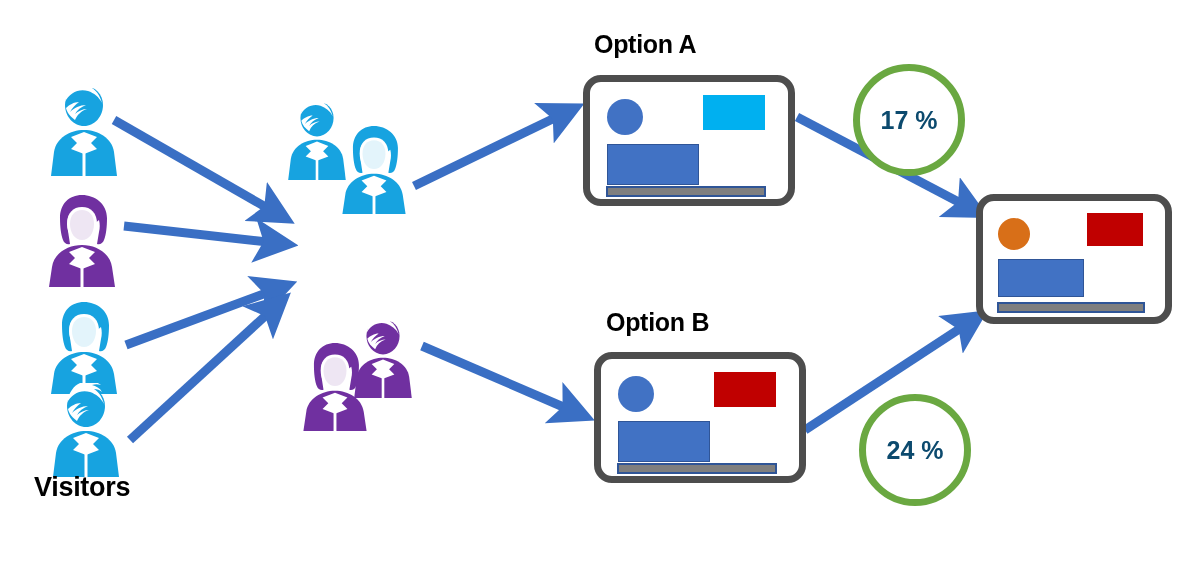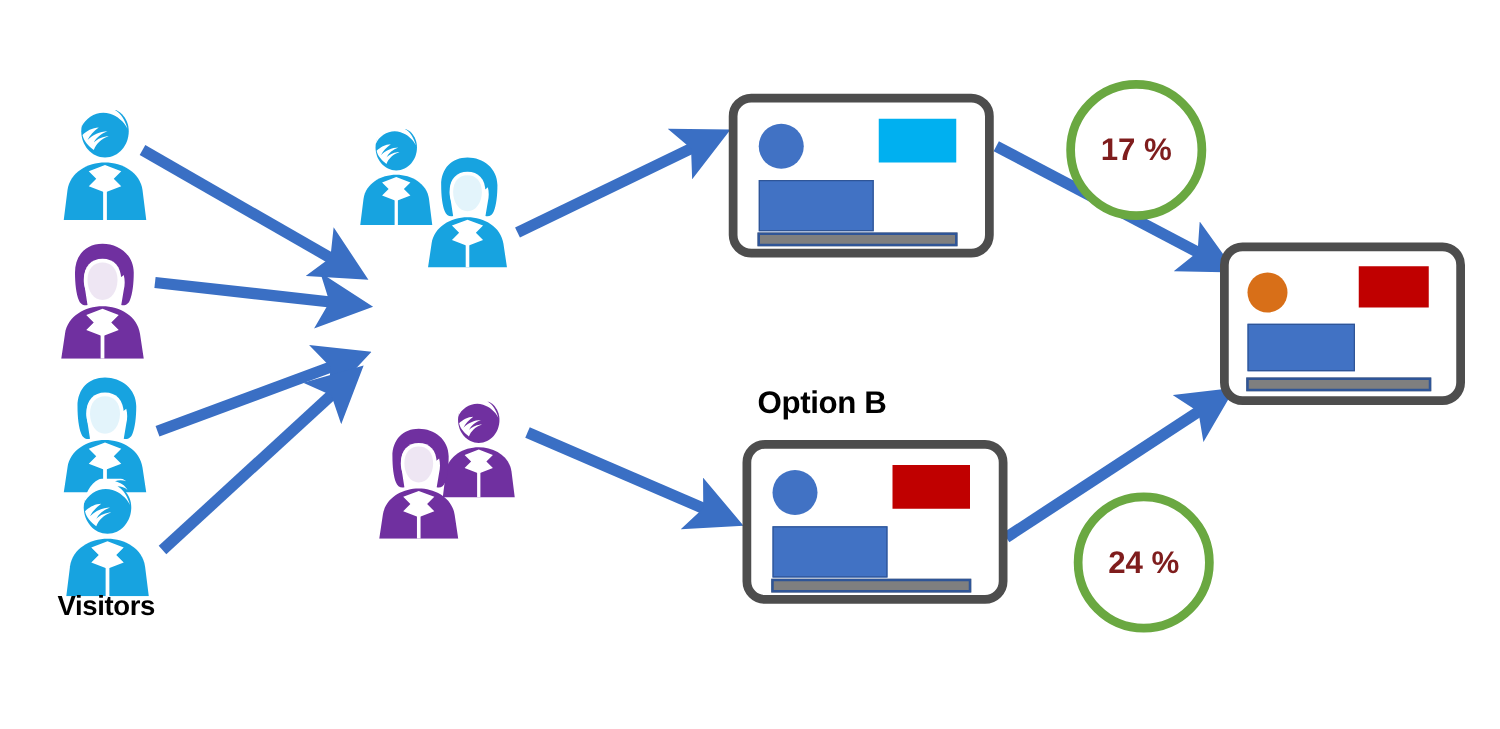--- a/index.html
+++ b/index.html
@@ -20,34 +20,34 @@
 
   
   .label {
     position: absolute;
     font-family: "Liberation Sans", sans-serif;
     font-weight: bold;
     color: #000000;
     white-space: nowrap;
     letter-spacing: -0.3px;
   }
-  .label-visitors { font-size: 22px; margin-left: 12px; }
+  .label-visitors { font-size: 27px; }
   .label-option   { font-size: 25px; }
 
   
   .green-circle {
     position: absolute;
     border-radius: 50%;
     background: #ffffff;
     display: flex;
     align-items: center;
     justify-content: center;
     box-sizing: border-box;
     font-weight: bold;
-    color: #7f1d1d;
+    color: #0c4a6e;
     font-family: "Liberation Sans", sans-serif;
   }
   .abtest-circle {
     width: 122px; height: 108px;
     left: 288px; top: 213px;
     border: 7px solid #6aa841;
     font-size: 26px;
     letter-spacing: -0.6px;
   }
   .pct-circle {
@@ -214,20 +214,21 @@
     <svg viewBox="0 0 76 94">
       <path d="M38 2c-13 0-22 9-22 23 0 9 1 17 3 22 1 3 4 5 7 4l-2-13c-1-6-1-12 1-16 3 6 10 9 18 9 5 0 9-1 12-4 1 4 1 8 0 12l-2 12c3 1 6-1 7-4 2-5 3-13 3-22 0-14-12-23-25-23z" fill="#7030a0"></path>
       <path d="M38 14c-9 0-15 6-15 17 0 10 7 19 15 19s15-9 15-19c0-11-6-17-15-17z" fill="#ffffff"></path>
       <path d="M38 17c-7 0-12 5-12 14 0 9 5 16 12 16s12-7 12-16c0-9-5-14-12-14z" fill="#7030a0" opacity="0.12"></path>
       <path d="M38 52c-14 0-28 8-30 22l-3 20h66l-3-20c-2-14-16-22-30-22z" fill="#7030a0"></path>
       <path d="M38 54l-13 5 6 6-6 6 13 5 13-5-6-6 6-6z" fill="#ffffff"></path>
       <rect x="36.5" y="66" width="3" height="28" fill="#ffffff"></rect>
     </svg>
   </div>
 
+  <div class="label label-option" style="left:594px; top:30px;">Option A</div>
 
   <div class="card" style="left:583px; top:75px; width:212px; height:131px;">
     <div class="card-dot" style="left:17px; top:17px; width:36px; height:36px; background:#4172c4;"></div>
     <div class="card-rect" style="left:113px; top:13px; width:62px; height:35px; background:#00b0f0;"></div>
     <div class="card-body" style="left:17px; top:62px; width:92px; height:41px;"></div>
     <div class="card-footer" style="left:16px; top:104px; width:160px; height:11px;"></div>
   </div>
 
   <div class="green-circle pct-circle" style="left:853px; top:64px;">
     <span>17 %</span>

